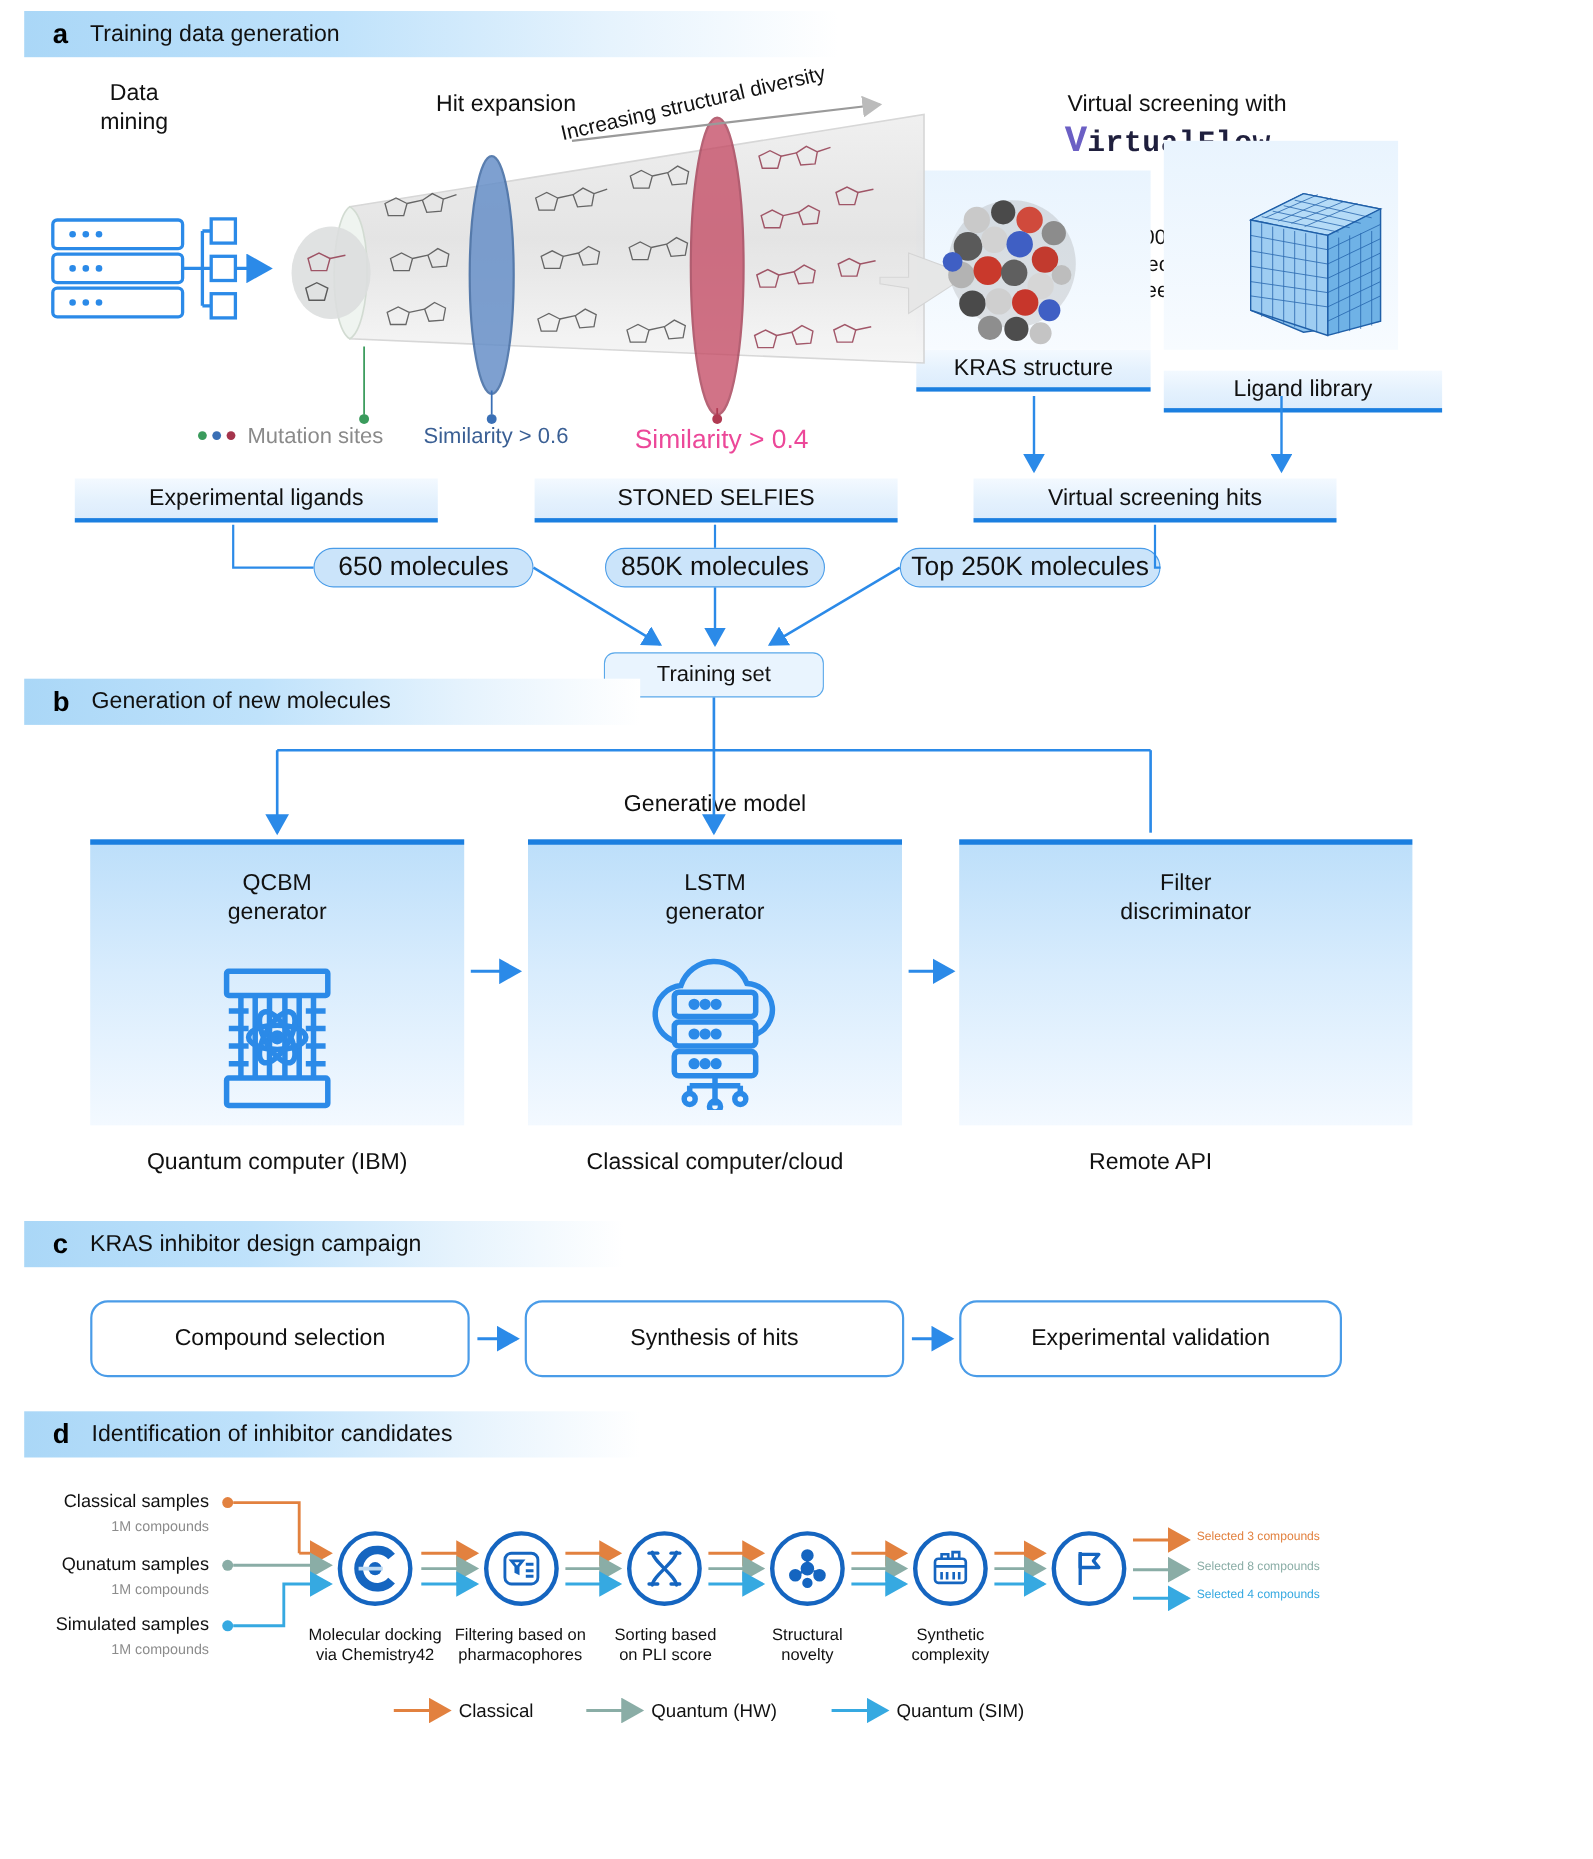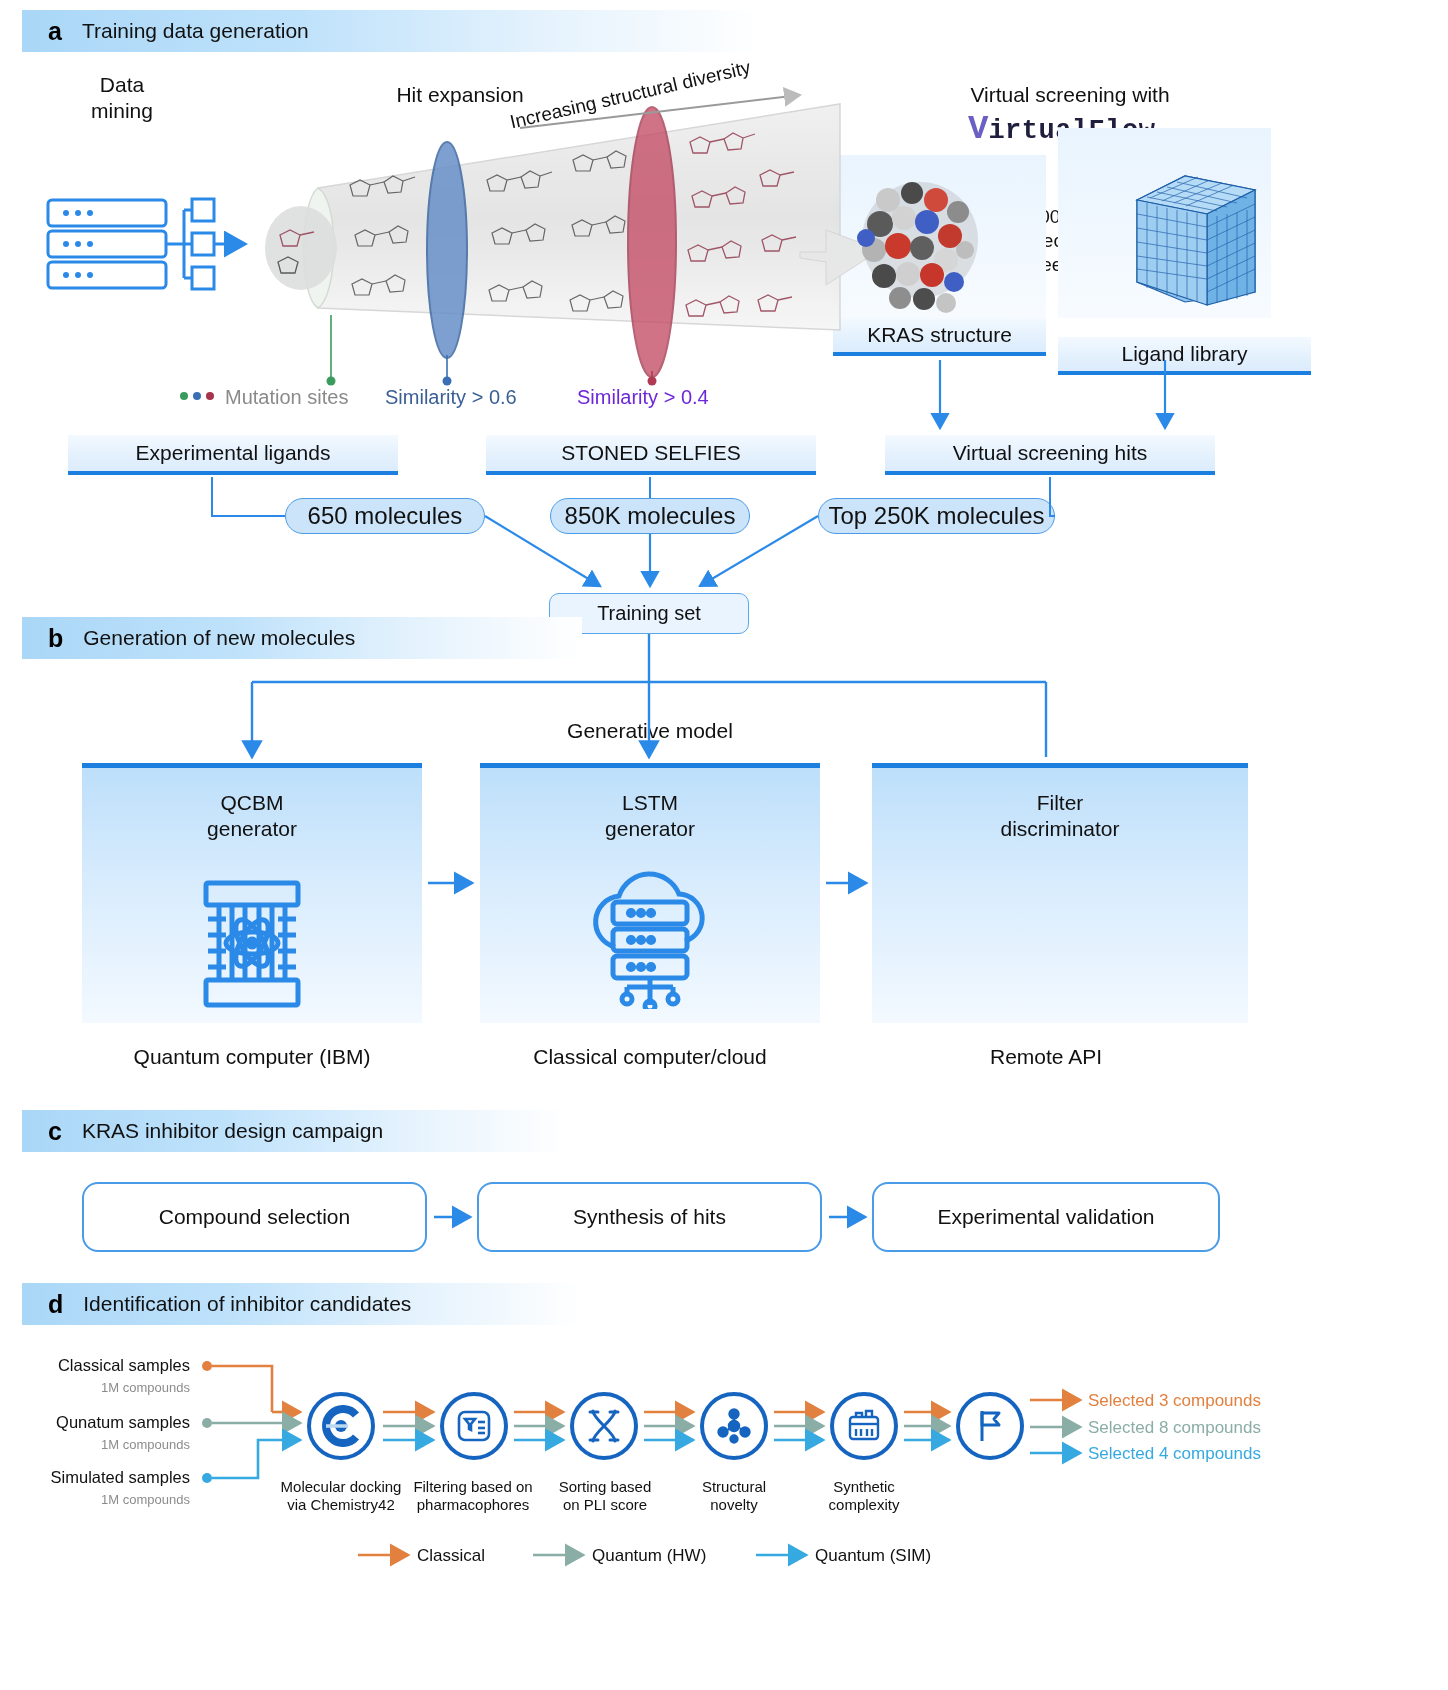--- a/index.html
+++ b/index.html
@@ -60,21 +60,21 @@
     border-radius: 16px;
     background: #fff;
     display: flex; align-items: center; justify-content: center;
     font-size: 21px; color: #111;
   }
   svg.overlay { position: absolute; left:0; top:0; width:1448px; height:1690px; pointer-events:none; }
 
   .d-label { position: absolute; font-size: 16.5px; color: #111; text-align: right; white-space: nowrap; }
   .d-sub   { position: absolute; font-size: 13px; color: #8c8c8c; text-align: right; white-space: nowrap; }
   .d-cap   { position: absolute; font-size: 15px; color: #111; text-align: center; line-height: 1.2; width: 140px; }
-  .d-res   { position: absolute; font-size: 17px; white-space: nowrap; }
+  .d-res   { position: absolute; font-size: 11px; white-space: nowrap; }
   .legend-lab { position: absolute; font-size: 17px; color: #111; white-space: nowrap; }
 
   .circ-node {
     position: absolute; width: 68px; height: 68px;
     border: 4px solid #1565c0; border-radius: 50%;
     background: #fff; display:flex; align-items:center; justify-content:center;
   }
   .vf-wrap { position:absolute; display:flex; align-items:baseline; font-family:"Liberation Mono", monospace; }
   .vf-v { font-size: 34px; font-weight: bold; color:#6b5fc4; }
   .vf-rest { font-size: 27px; font-weight: bold; color:#1f1f3d; letter-spacing:0.5px; }
@@ -104,21 +104,21 @@
 molecules
 screened</div>
 
 <div class="tinydots" style="left:180px; top:392px;">
   <i style="background:#3a9b5c"></i>
     <i style="background:#3a6fb5"></i>
     <i style="background:#a5344c"></i>
 </div>
 <div style="position:absolute; left:225px; top:386px; font-size:20px; color:#8a8a8a;">Mutation sites</div>
 <div style="position:absolute; left:385px; top:386px; font-size:20px; color:#3a5f94;">Similarity &gt; 0.6</div>
-<div style="position:absolute; left:577px; top:386px; font-size:20px; color:#6d28d9;">Similarity &gt; 0.4</div>
+<div style="position:absolute; left:577px; top:386px; font-size:24px; color:#ec4899;">Similarity &gt; 0.4</div>
 
 <div class="grad-box" style="left:833px; top:318px; width:213px; height:38px;">
   <span>KRAS structure</span>
 </div>
 <div class="grad-box" style="left:1058px; top:318px; width:253px; height:38px;margin-top:19px;">
   <span>Ligand library</span>
 </div>
 
 <div class="grad-box" style="left:68px; top:435px; width:330px; height:40px;">
   <span>Experimental ligands</span>
@@ -199,21 +199,21 @@
         <circle cx="66" cy="98" r="2.6" fill="#2b8ae8"></circle>
         <circle cx="76" cy="98" r="2.6" fill="#2b8ae8"></circle>
       <path d="M75 109 v9 M52 118 h46 M52 118 v8 M98 118 v8 M75 118 v18"></path>
       <circle cx="52" cy="130" r="5"></circle>
         <circle cx="98" cy="130" r="5"></circle>
         <circle cx="75" cy="137" r="5"></circle>
     </svg>
   </div>
 </div>
 
-<div class="gen-box" style="left:872px; top:763px; width:376px; height:260px;">
+<div class="gen-box" style="left:872px; top:763px; width:412px; height:260px;">
   <div class="lab" style="white-space:pre-line;">Filter
 discriminator</div>
 
 </div>
 
 <div class="ttl" style="left:82px; top:1044px; width:340px;">Quantum computer (IBM)</div>
 <div class="ttl" style="left:480px; top:1044px; width:340px;">Classical computer/cloud</div>
 <div class="ttl" style="left:872px; top:1044px; width:348px;">Remote API</div>
 
 <div class="panel-header" style="left:22px; top:1110px; width:545px;">

